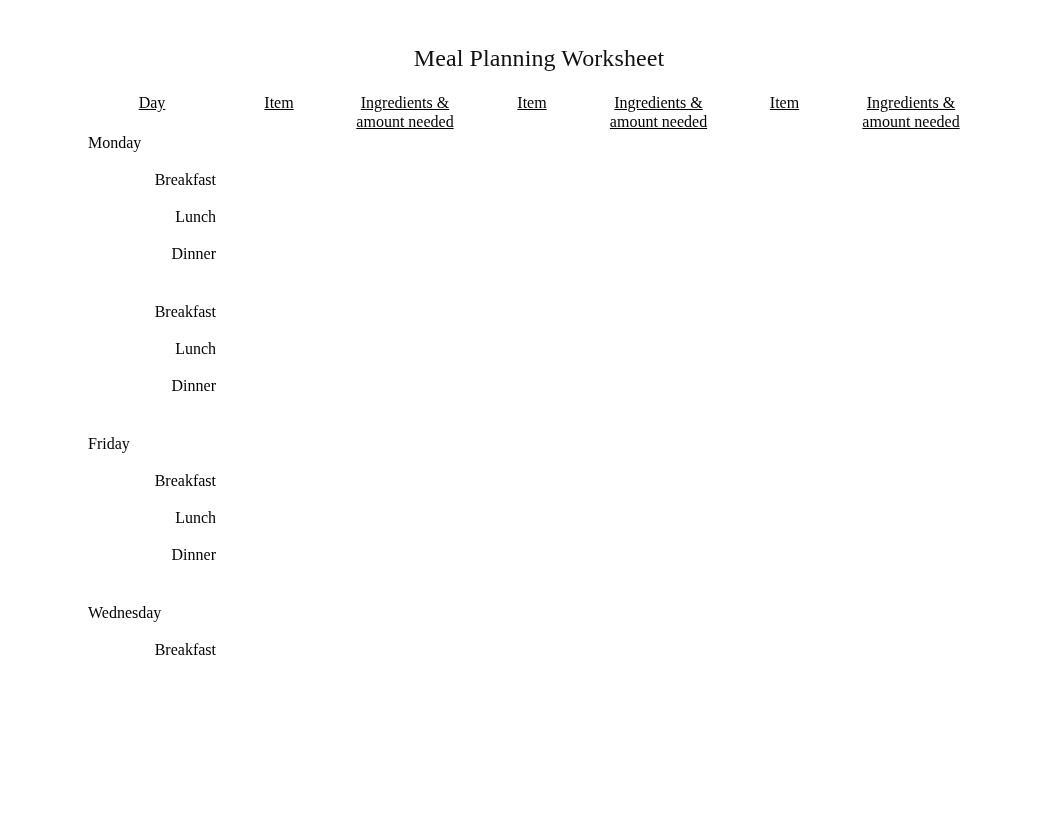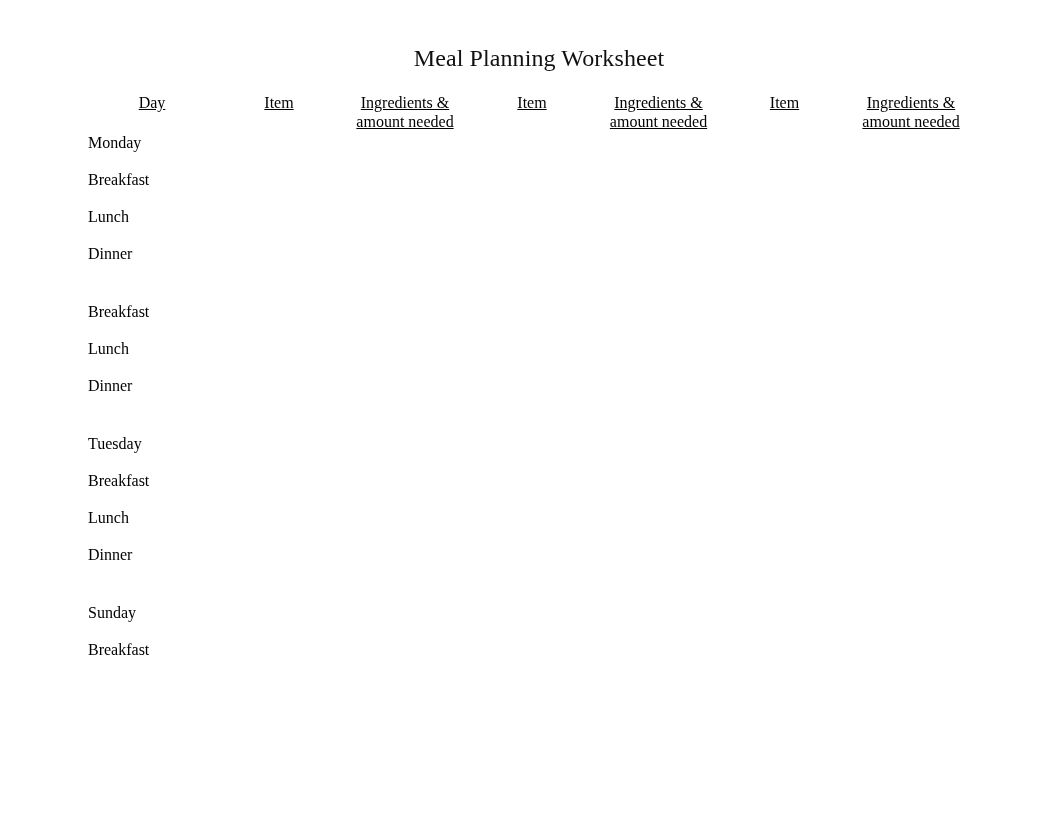--- a/index.html
+++ b/index.html
@@ -72,21 +72,21 @@
   .hdr-row { height: 40px; text-decoration: underline; }
 
   .day-cell {
     text-align: left;
     font-weight: 700;
     font-size: 16px;
     padding-left: 8px;
     padding-top: 2px;
   }
   .meal-cell {
-    text-align: left;
+    text-align: right;
     font-weight: 400;
     font-size: 16px;
     padding-left: 8px;
     padding-top: 2px;
   }
   .entry-cell {
     text-align: center;
     font-size: 16px;
     min-height: 18px;
   }
@@ -200,21 +200,21 @@
         <tr class="spacer-row">
           <td></td>
           <td></td>
           <td></td>
           <td></td>
           <td></td>
           <td></td>
           <td></td>
         </tr>
         <tr class="data-row">
-          <td class="day-cell">Tuesday</td>
+          <td class="day-cell">Friday</td>
           <td class="entry-cell"></td>
           <td class="entry-cell"></td>
           <td class="entry-cell"></td>
           <td class="entry-cell"></td>
           <td class="entry-cell"></td>
           <td class="entry-cell"></td>
         </tr>
         <tr class="data-row">
           <td class="meal-cell">Breakfast</td>
           <td class="entry-cell"></td>
@@ -245,21 +245,21 @@
         <tr class="spacer-row">
           <td></td>
           <td></td>
           <td></td>
           <td></td>
           <td></td>
           <td></td>
           <td></td>
         </tr>
         <tr class="data-row">
-          <td class="day-cell">Sunday</td>
+          <td class="day-cell">Wednesday</td>
           <td class="entry-cell"></td>
           <td class="entry-cell"></td>
           <td class="entry-cell"></td>
           <td class="entry-cell"></td>
           <td class="entry-cell"></td>
           <td class="entry-cell"></td>
         </tr>
         <tr class="data-row">
           <td class="meal-cell">Breakfast</td>
           <td class="entry-cell"></td>

